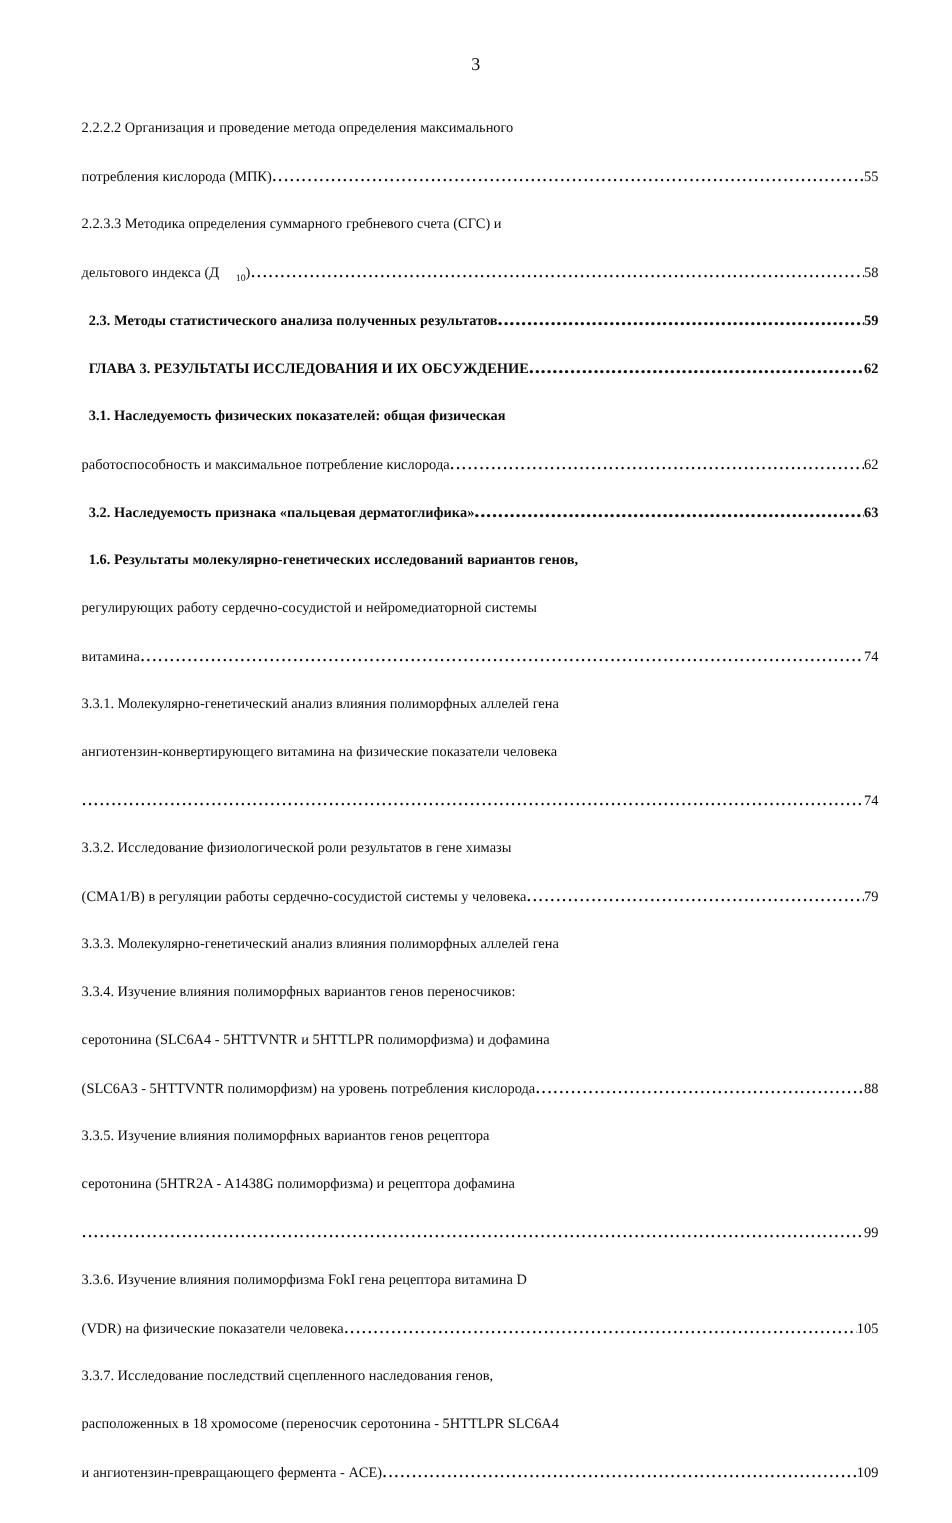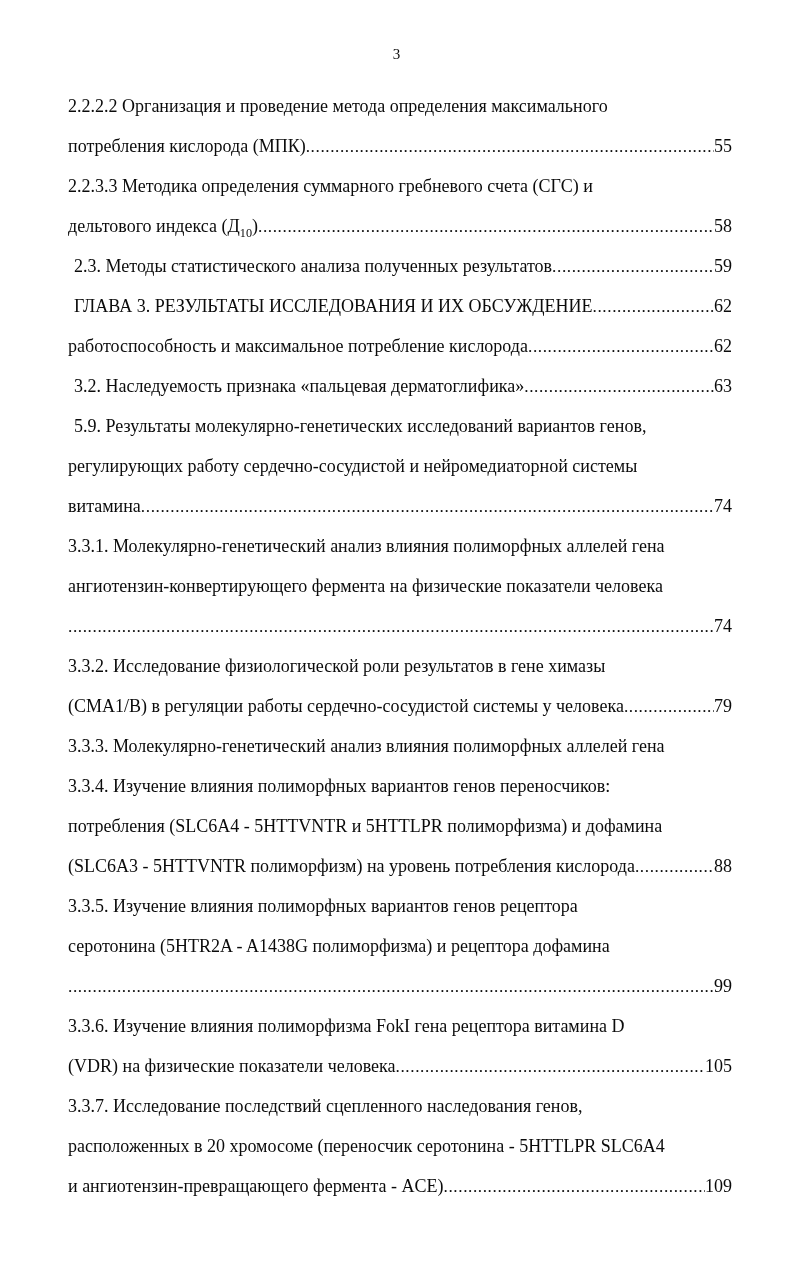--- a/index.html
+++ b/index.html
@@ -29,27 +29,28 @@
     position: absolute;
     top: 86px;
     left: 68px;
     width: 664px;
   }
   
   .line {
     position: relative;
     height: 40px;
     line-height: 40px;
-    font-size: 18px;
+    font-size: 12px;
     white-space: nowrap;
     display: flex;
     align-items: baseline;
   }
   .line.indent {
     padding-left: 6px;
+    font-weight: bold;
   }
   .txt {
     flex: 0 0 auto;
   }
   .leader {
     flex: 1 1 auto;
     overflow: hidden;
     white-space: nowrap;
     min-width: 0;
     font-size: 17.2px;
@@ -68,20 +69,21 @@
     padding-left: 0px;
   }
   
   .line.leader-only .leader {
     flex: 1 1 auto;
   }
   sub {
     font-size: 0.68em;
     vertical-align: sub;
     line-height: 0;
+    margin-left: 14px;
   }
 </style>
 </head>
 <body>
 
 <div class="page">
 
   <div class="page-number">3</div>
 
   <div class="toc">
@@ -104,46 +106,49 @@
       <div class="line indent">
         <span class="txt">2.3. Методы статистического анализа полученных результатов</span>
         <span class="leader"></span>
         <span class="pnum">59</span>
       </div>
       <div class="line indent">
         <span class="txt">ГЛАВА 3. РЕЗУЛЬТАТЫ ИССЛЕДОВАНИЯ И ИХ ОБСУЖДЕНИЕ </span>
         <span class="leader"></span>
         <span class="pnum">62</span>
       </div>
+      <div class="line indent">
+        <span class="txt">3.1. Наследуемость физических показателей: общая физическая</span>
+      </div>
       <div class="line">
         <span class="txt">работоспособность и максимальное потребление кислорода</span>
         <span class="leader"></span>
         <span class="pnum">62</span>
       </div>
       <div class="line indent">
         <span class="txt">3.2. Наследуемость признака «пальцевая дерматоглифика» </span>
         <span class="leader"></span>
         <span class="pnum">63</span>
       </div>
       <div class="line indent">
-        <span class="txt">5.9. Результаты молекулярно-генетических исследований вариантов генов,</span>
+        <span class="txt">1.6. Результаты молекулярно-генетических исследований вариантов генов,</span>
       </div>
       <div class="line">
         <span class="txt">регулирующих работу сердечно-сосудистой и нейромедиаторной системы</span>
       </div>
       <div class="line">
         <span class="txt">витамина </span>
         <span class="leader"></span>
         <span class="pnum">74</span>
       </div>
       <div class="line">
         <span class="txt">3.3.1. Молекулярно-генетический анализ влияния полиморфных аллелей гена</span>
       </div>
       <div class="line">
-        <span class="txt">ангиотензин-конвертирующего фермента на физические показатели человека</span>
+        <span class="txt">ангиотензин-конвертирующего витамина на физические показатели человека</span>
       </div>
       <div class="line leader-only">
         <span class="txt"></span>
         <span class="leader"></span>
         <span class="pnum">74</span>
       </div>
       <div class="line">
         <span class="txt">3.3.2. Исследование физиологической роли результатов в гене химазы</span>
       </div>
       <div class="line">
@@ -151,21 +156,21 @@
         <span class="leader"></span>
         <span class="pnum">79</span>
       </div>
       <div class="line">
         <span class="txt">3.3.3. Молекулярно-генетический анализ влияния полиморфных аллелей гена</span>
       </div>
       <div class="line">
         <span class="txt">3.3.4. Изучение влияния полиморфных вариантов генов переносчиков:</span>
       </div>
       <div class="line">
-        <span class="txt">потребления (SLC6A4 - 5HTTVNTR и 5HTTLPR полиморфизма) и дофамина</span>
+        <span class="txt">серотонина (SLC6A4 - 5HTTVNTR и 5HTTLPR полиморфизма) и дофамина</span>
       </div>
       <div class="line">
         <span class="txt">(SLC6A3 - 5HTTVNTR полиморфизм) на уровень потребления кислорода </span>
         <span class="leader"></span>
         <span class="pnum">88</span>
       </div>
       <div class="line">
         <span class="txt">3.3.5. Изучение влияния полиморфных вариантов генов рецептора</span>
       </div>
       <div class="line">
@@ -180,21 +185,21 @@
       </div>
       <div class="line">
         <span class="txt">(VDR) на физические показатели человека </span>
         <span class="leader"></span>
         <span class="pnum">105</span>
       </div>
       <div class="line">
         <span class="txt">3.3.7. Исследование последствий сцепленного наследования генов,</span>
       </div>
       <div class="line">
-        <span class="txt">расположенных в 20 хромосоме (переносчик серотонина - 5HTTLPR SLC6A4</span>
+        <span class="txt">расположенных в 18 хромосоме (переносчик серотонина - 5HTTLPR SLC6A4</span>
       </div>
       <div class="line">
         <span class="txt">и ангиотензин-превращающего фермента - ACE) </span>
         <span class="leader"></span>
         <span class="pnum">109</span>
       </div>
     </div>
 
 </div>
 

